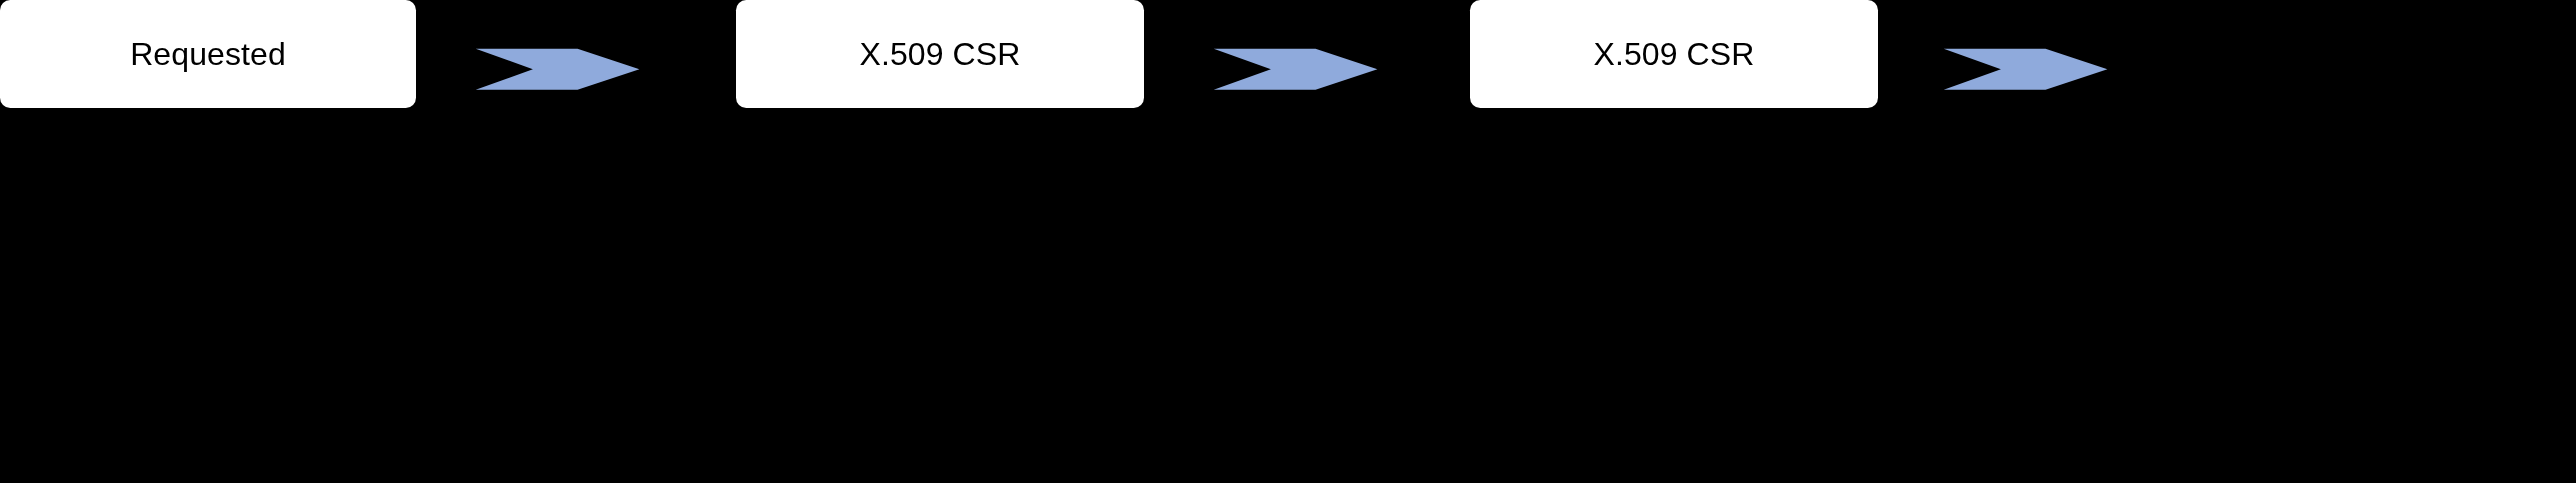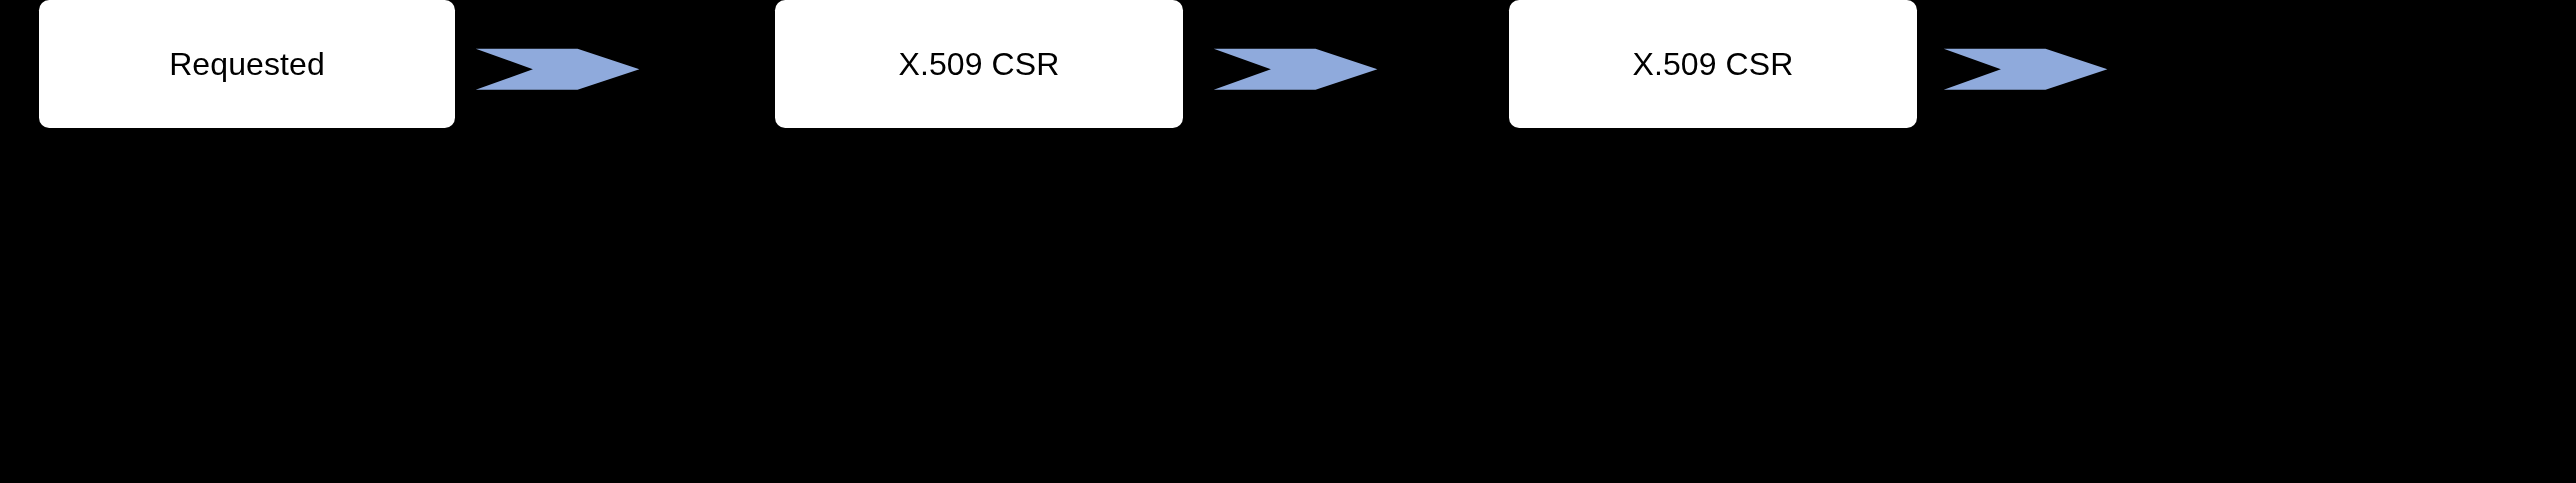--- a/index.html
+++ b/index.html
@@ -19,30 +19,29 @@
     position: relative;
     width: 2576px;
     height: 484px;
     background: #000000;
   }
 
   
   .flow-box {
     position: absolute;
     top: 0px;
-    height: 128px;
+    height: 108px;
     background: #FFFFFF;
     border-radius: 10.2px;
     display: flex;
     flex-direction: column;
     align-items: center;
     justify-content: center;
     box-sizing: border-box;
     padding: 0 7.9px;
-    margin-left: 39px;
   }
   .flow-box .line {
     color: #000000;
     font-size: 32px;
     line-height: 1.28;
     white-space: nowrap;
     text-align: center;
     letter-spacing: 0.1px;
   }
 

